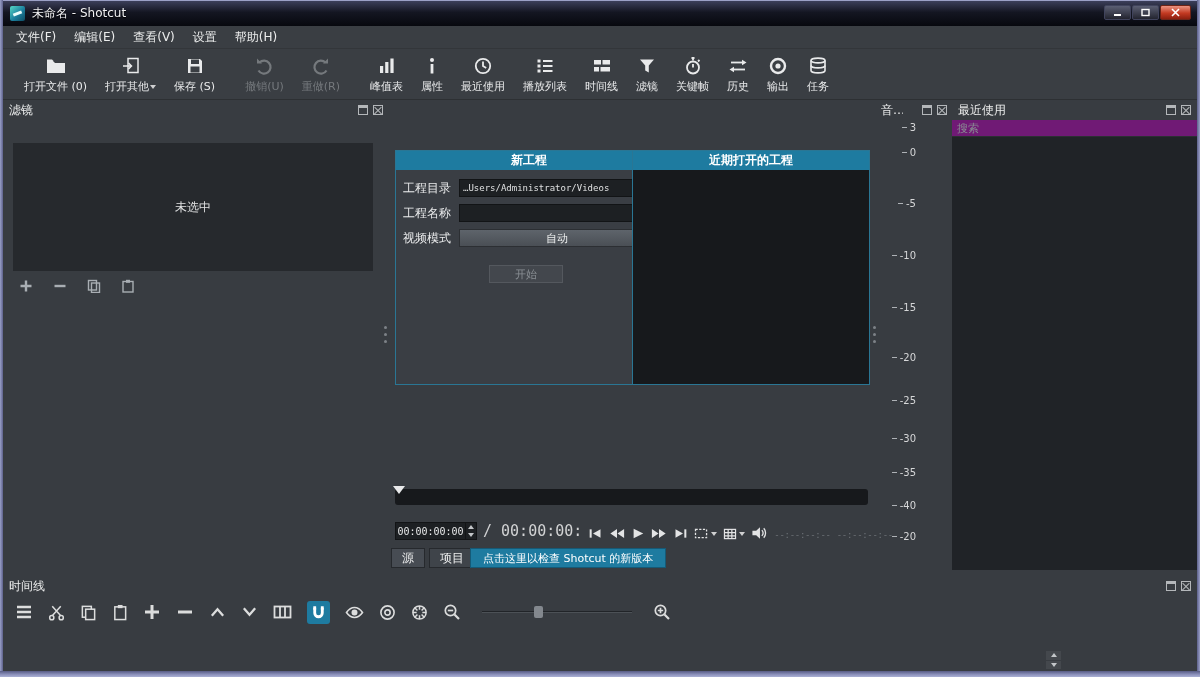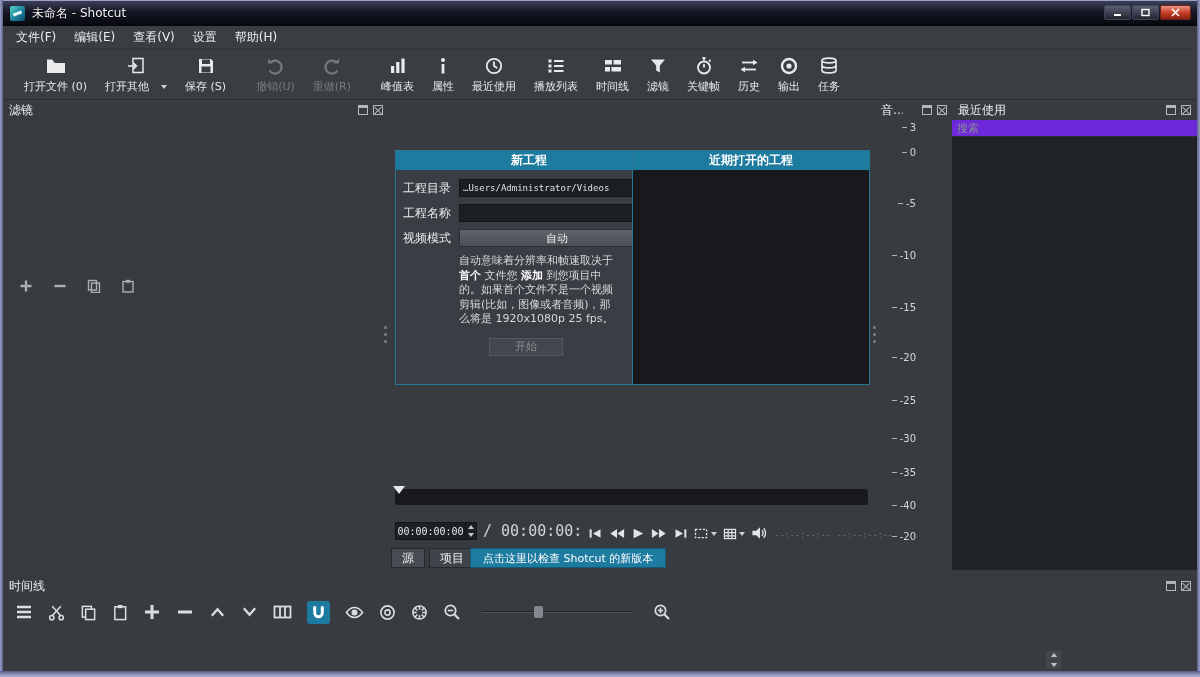--- a/index.html
+++ b/index.html
@@ -25,21 +25,21 @@
   
   #menubar{position:absolute;left:3px;top:26px;width:1194px;height:23px;background:#3a3e43;border-bottom:1px solid #33363a;display:flex;align-items:center;padding-left:4px;z-index:5}
   .menu-item{padding:4px 9px;font-size:12px;color:#eceded}
 
   
   #toolbar{position:absolute;left:3px;top:49px;width:1194px;height:51px;background:#3a3e43;border-bottom:1px solid #2d3033;display:flex;align-items:flex-start;padding:4px 0 0 12px;z-index:5}
   .tb{display:flex;flex-direction:column;align-items:center;gap:2px;padding:1px 9px;font-size:11px;color:#e9eaeb;white-space:nowrap}
   .tb .ic{height:23px;display:flex;align-items:center}
   .tb.disabled{color:#75797d}
   .gap{width:12px;flex:0 0 auto}
-  .lblrow{display:flex;align-items:center;gap:12px}
+  .lblrow{display:flex;align-items:center;gap:1px}
   .caret{width:0;height:0;border-left:3px solid transparent;border-right:3px solid transparent;border-top:4px solid #cfd0d1}
 
   
   .panel-header{display:flex;align-items:center;height:20px;padding:0 6px;font-size:12px;color:#eceded}
   .dock-icons{margin-left:auto;display:flex;gap:5px}
   .dock{width:10px;height:10px;border:1px solid #b4b7ba;position:relative;flex:0 0 auto}
   .dock.float::after{content:"";position:absolute;left:0;top:0;right:0;height:2px;background:#b4b7ba}
   .dock.closex::before,.dock.closex::after{content:"";position:absolute;left:-1px;top:3.5px;width:10px;height:1.4px;background:#b4b7ba}
   .dock.closex::before{transform:rotate(45deg)}
   .dock.closex::after{transform:rotate(-45deg)}
@@ -89,21 +89,21 @@
 
   
   #audio-panel{position:absolute;left:878px;top:100px;width:72px;height:470px}
   #audio-panel .panel-header{padding:0 3px;overflow:hidden}
   #audio-panel .ph-title{max-width:22px;overflow:hidden;white-space:nowrap}
   .scale-item{position:absolute;left:6px;width:32px;display:flex;align-items:center;justify-content:flex-end;gap:3px;font-size:10px;color:#d6d7d8}
   .scale-item .tick{width:5px;height:1.5px;background:#aeb2b6}
 
   
   #recent-panel{position:absolute;left:952px;top:100px;width:245px;height:470px;display:flex;flex-direction:column}
-  #recent-search{height:17px;background:#6d28d9;border:none;border-bottom:1px solid #2c2f33;color:#d6d7d8;font-size:11px;padding:0 5px;font-family:"DejaVu Sans",sans-serif}
+  #recent-search{height:17px;background:#701a75;border:none;border-bottom:1px solid #2c2f33;color:#d6d7d8;font-size:11px;padding:0 5px;font-family:"DejaVu Sans",sans-serif}
   #recent-search::placeholder{color:#8a8f94}
   #recent-list{flex:1;background:#202327}
 
   
   #timeline-panel{position:absolute;left:3px;top:576px;width:1194px;height:74px}
   #tl-toolbar{position:absolute;left:12px;top:20px;right:10px;height:32px;display:flex;align-items:center;gap:15px;color:#dcdddd}
   .tl-btn{display:flex;align-items:center;justify-content:center;flex:0 0 auto}
   .tl-btn.active{background:#1e7ba0;border-radius:3px;padding:3px;color:#fff}
   .zoom-slider{width:150px;height:14px;position:relative;margin:0 6px;flex:0 0 auto}
   .zoom-slider .track{position:absolute;left:0;right:0;top:6px;height:2px;background:#212428;border-bottom:1px solid #4c5156}
@@ -301,20 +301,23 @@
 </div>
 
 <div id="filters-panel">
   <div class="panel-header">
     <span>滤镜</span>
     <span class="dock-icons">
       <span class="dock float"></span>
       <span class="dock closex"></span>
     </span>
   </div>
+  <div id="filters-preview">
+    <span>未选中</span>
+  </div>
   <div id="filters-buttons">
     <span class="small-btn">
       <svg width="14" height="14" viewBox="0 0 14 14">
           <path d="M7 1.5v11M1.5 7h11" stroke="currentColor" stroke-width="2.4"></path>
         </svg>
     </span>
     <span class="small-btn">
       <svg width="14" height="14" viewBox="0 0 14 14">
           <path d="M1.5 7h11" stroke="currentColor" stroke-width="2.4"></path>
         </svg>
@@ -353,21 +356,20 @@
       <input class="np-input" value="…Users/Administrator/Videos" style="">
     </div>
     <div class="np-row">
       <span class="np-label">工程名称</span>
       <input class="np-input" value="" style="">
     </div>
     <div class="np-row">
       <span class="np-label">视频模式</span>
       <button class="np-btn">自动</button>
     </div>
-    <div class="np-desc"><span>自动意味着分辨率和帧速取决于</span><b>首个</b><span> 文件您 </span><b>添加</b><span> 到您项目中的。如果首个文件不是一个视频剪辑(比如，图像或者音频)，那么将是 1920x1080p 25 fps。</span></div>
     <button class="start-btn">开始</button>
   </div>
 </div>
 
 <div class="teal-panel" id="recent-projects">
   <div class="teal-head">近期打开的工程</div>
   <div style="height:214px"></div>
 </div>
 
 <div id="seekbar"></div>

